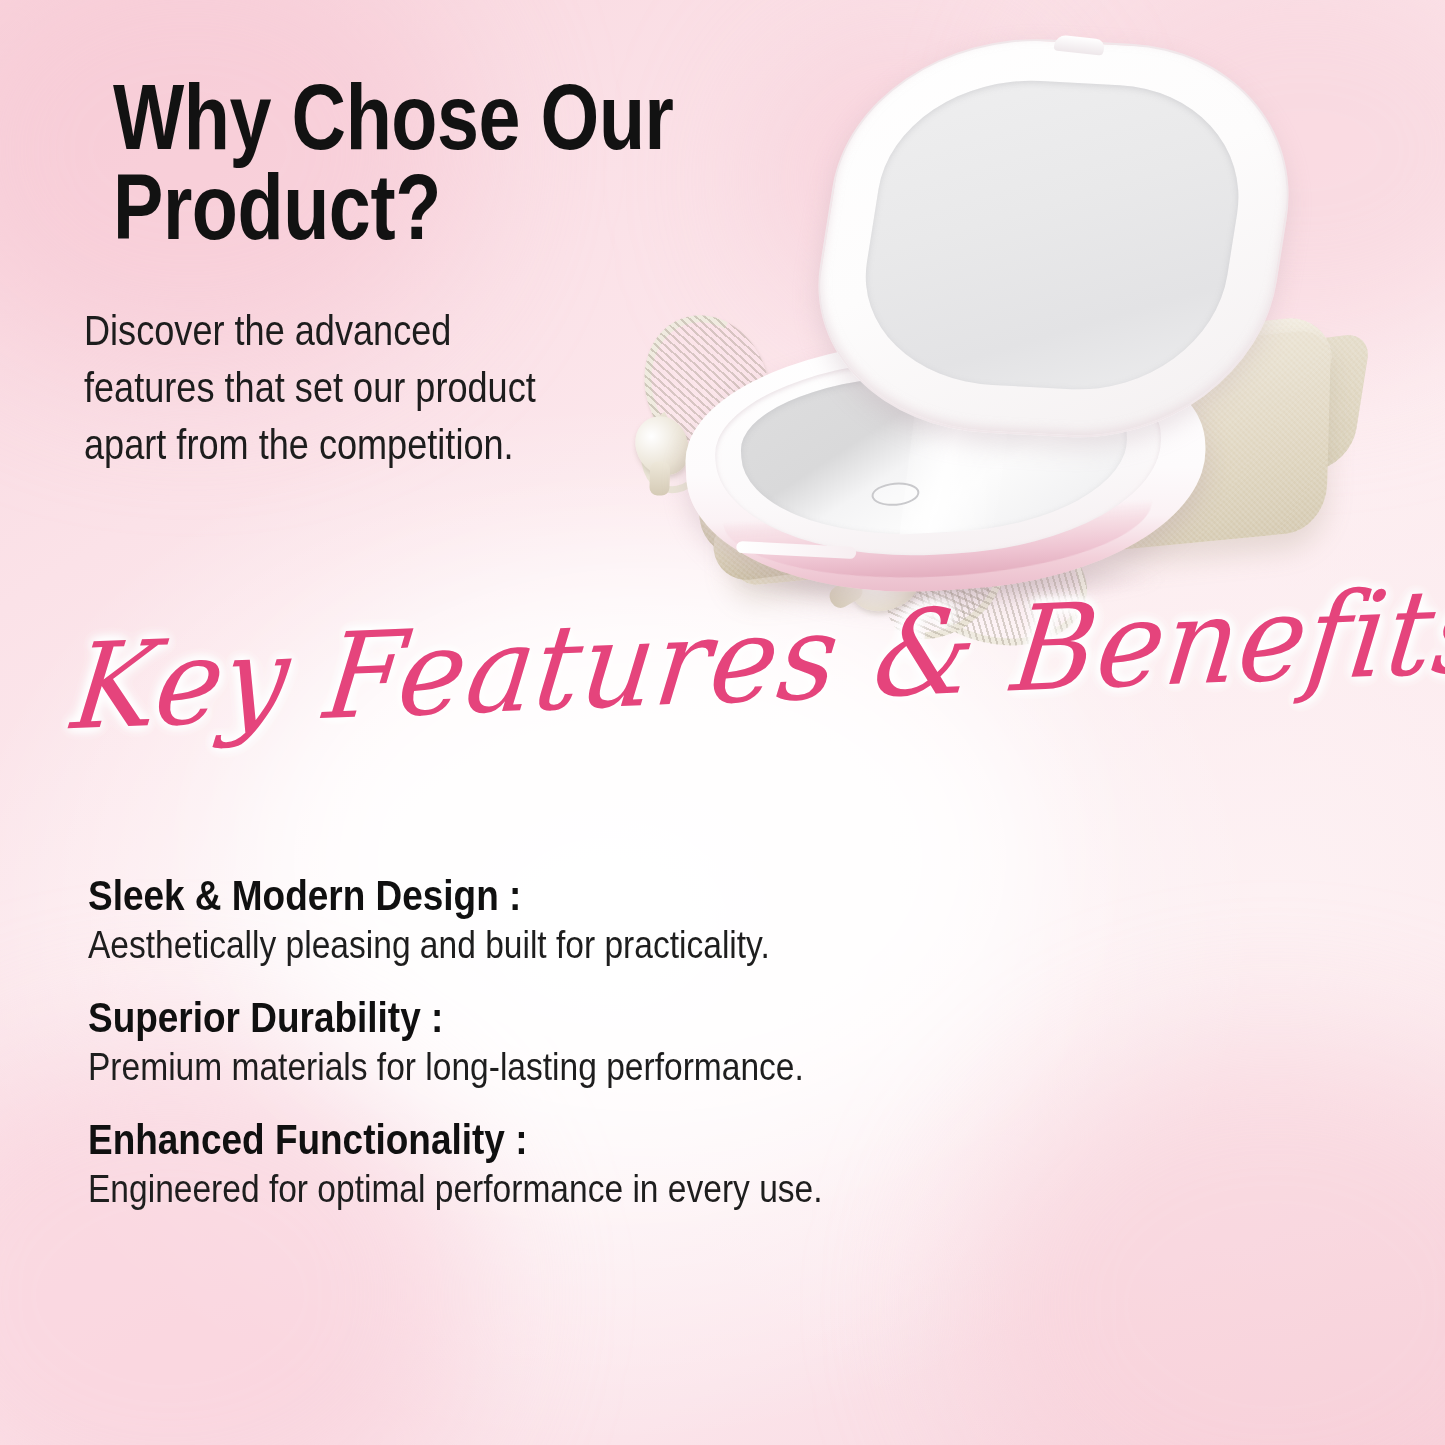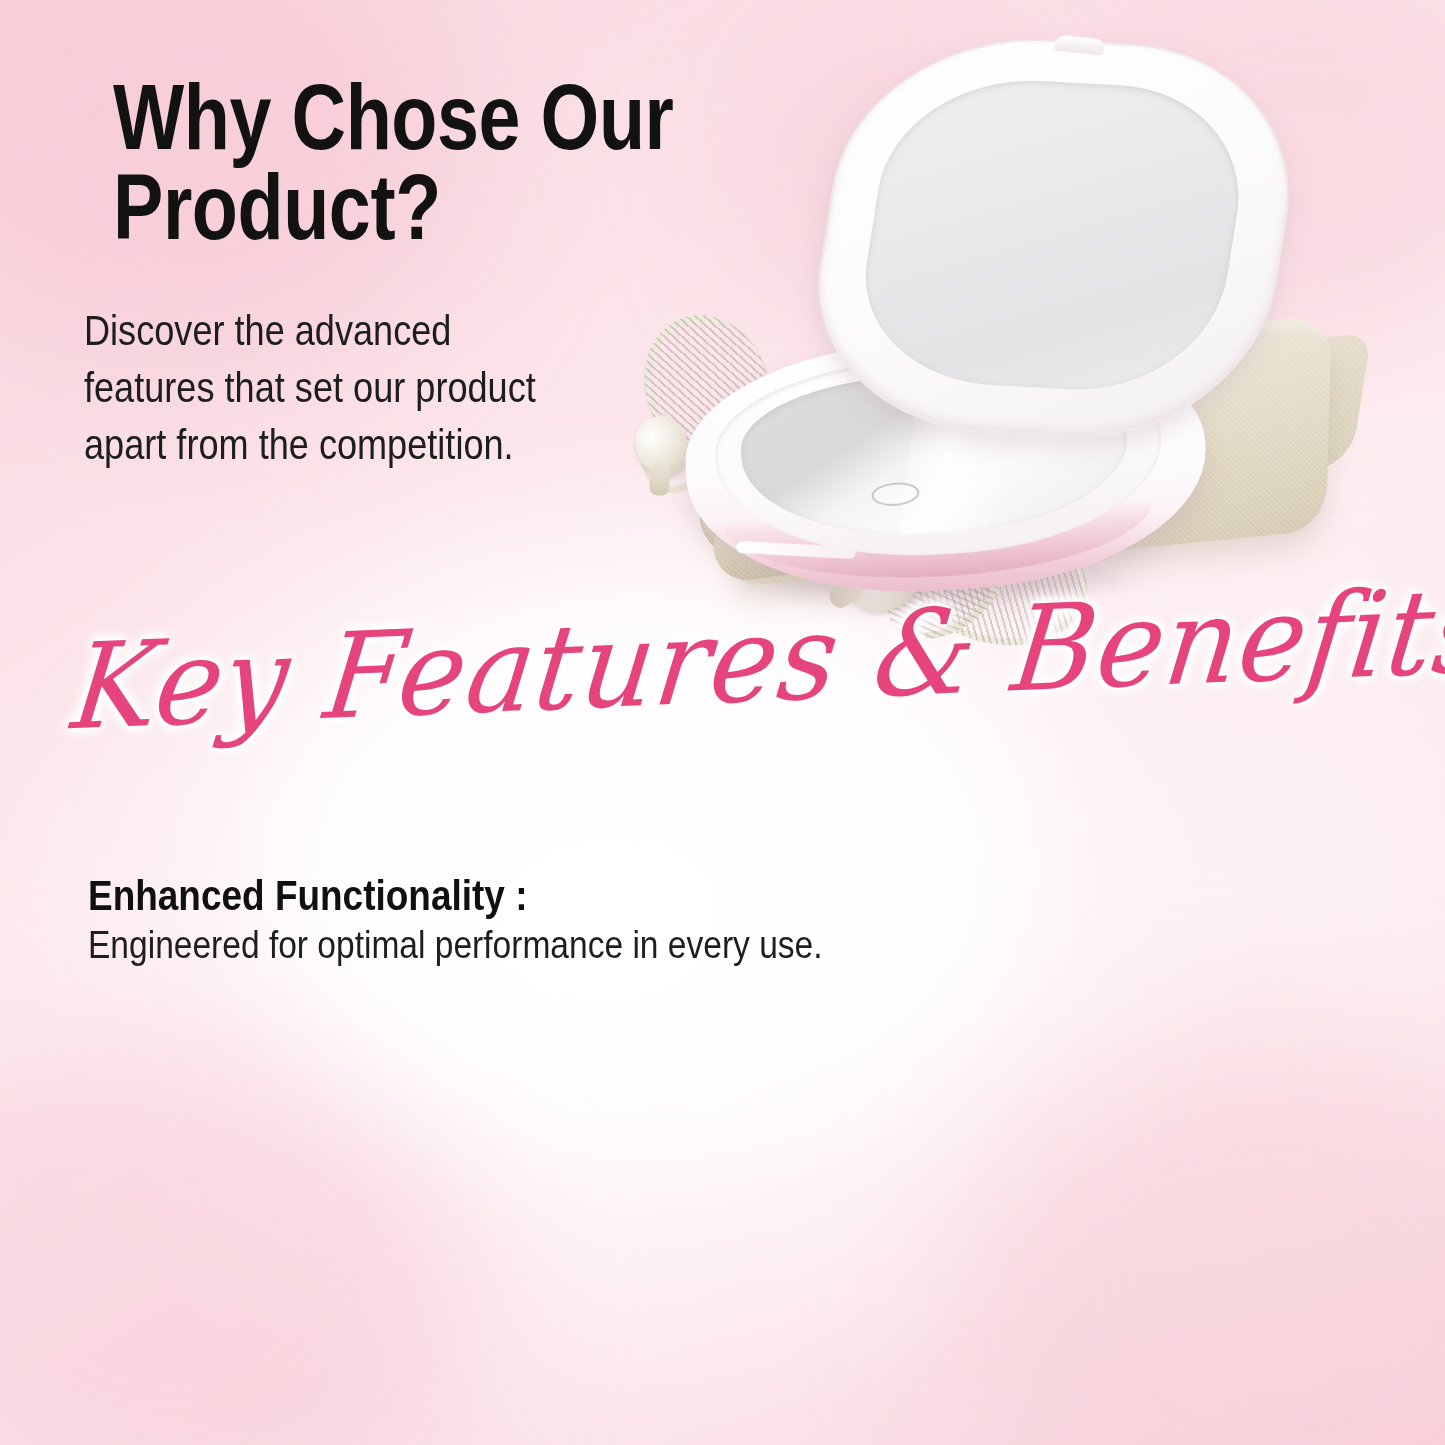--- a/index.html
+++ b/index.html
@@ -434,21 +434,29 @@
       <span class="l2">Product?</span>
     </h1>
   </div>
 
   <p class="subcopy">Discover the advanced features that set our product apart from the competition.</p>
 
   <div class="script-heading">Key Features &amp; Benefits:</div>
 
   <div class="features">
 
-
+    <div class="feature">
+      <p class="feature-title">Sleek &amp; Modern Design :</p>
+      <p class="feature-desc">Aesthetically pleasing and built for practicality.</p>
+    </div>
+
+    <div class="feature">
+      <p class="feature-title">Superior Durability :</p>
+      <p class="feature-desc">Premium materials for long-lasting performance.</p>
+    </div>
 
 
     <div class="feature">
       <p class="feature-title">Enhanced Functionality :</p>
       <p class="feature-desc">Engineered for optimal performance in every use.</p>
     </div>
 
   </div>
 
 </div>

